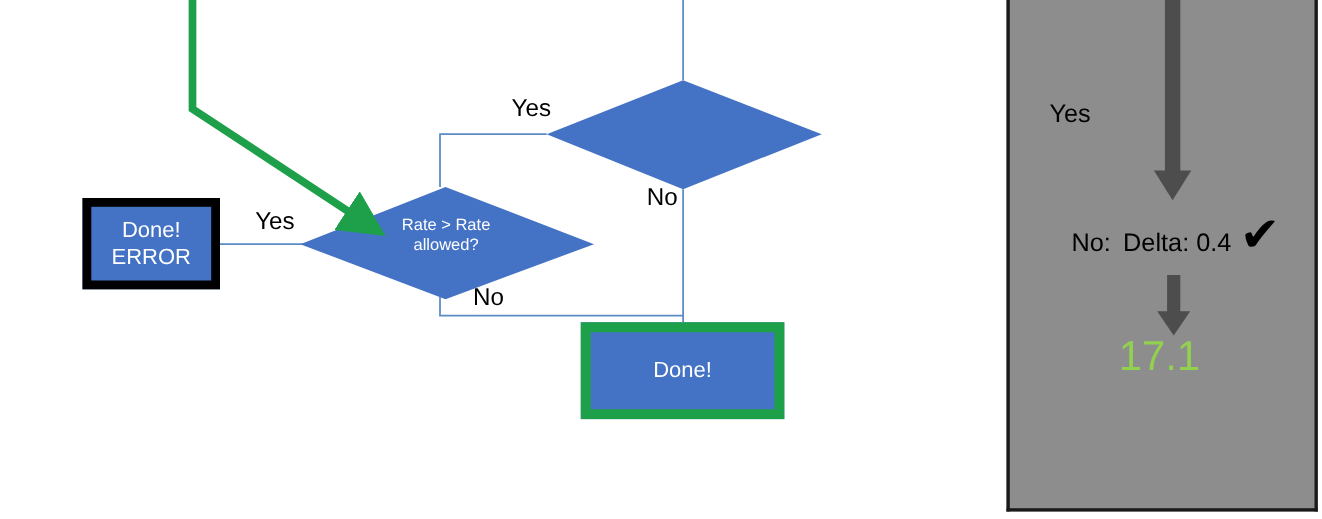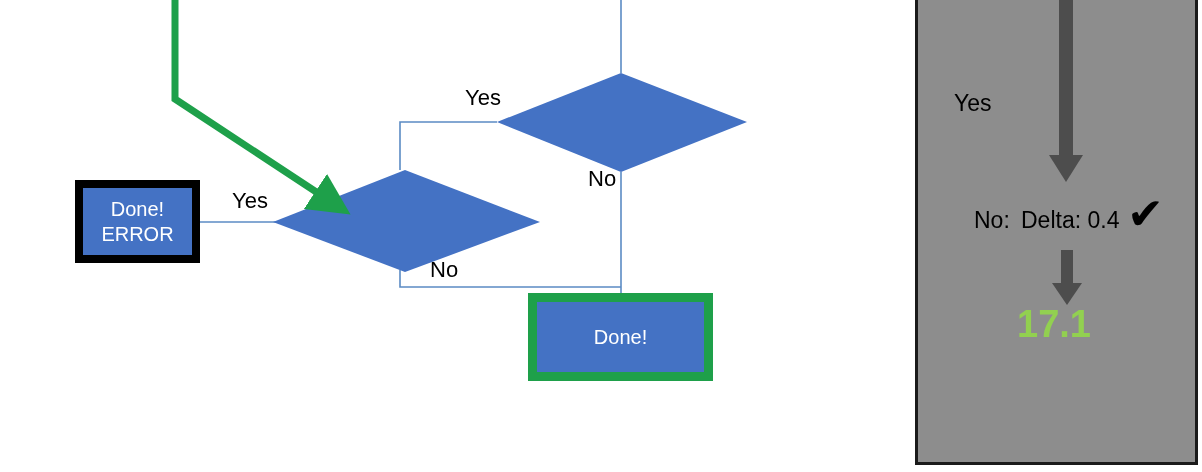--- a/index.html
+++ b/index.html
@@ -121,21 +121,21 @@
   #panel-delta { left: 103px; top: 209px; font-size: 23px; }
   #panel-check {
     left: 209px; top: 192px;
     font-size: 44px;
     color: #000000;
     line-height: 1;
   }
   #panel-value {
     left: 99px; top: 305px;
     font-size: 38px;
-    font-weight: bold;
+    font-weight: normal;
     color: #92d050;
     line-height: 1;
   }
 </style>
 </head>
 <body>
 
 <div id="screen">
 
   <div id="flow-canvas">
@@ -157,20 +157,22 @@
       <polygon points="621,73 747,122 621,172 497,122" fill="#4472c4"></polygon>
 
       <defs>
         <marker id="green-arrow" markerWidth="6" markerHeight="6" refX="3" refY="3" orient="auto" markerUnits="strokeWidth">
           <path d="M0,0 L6,3 L0,6 z" fill="#1ea04a"></path>
         </marker>
       </defs>
       <polyline points="175,0 175,99 333,203" fill="none" stroke="#1ea04a" stroke-width="7" stroke-linejoin="miter" marker-end="url(#green-arrow)"></polyline>
     </svg>
 
+    <div class="node-label" id="label-rate-gt">Rate &gt; Rate
+allowed?</div>
 
 
     <div id="node-done-error">
       <span class="node-label">Done!
 ERROR</span>
     </div>
 
     <div id="node-done">
       <span class="node-label">Done!</span>
     </div>

